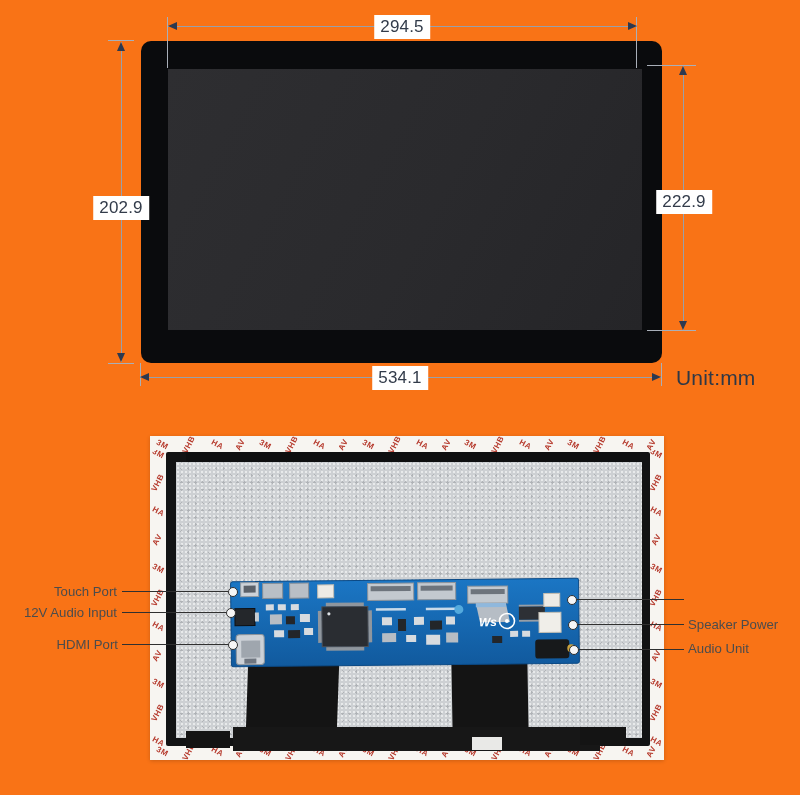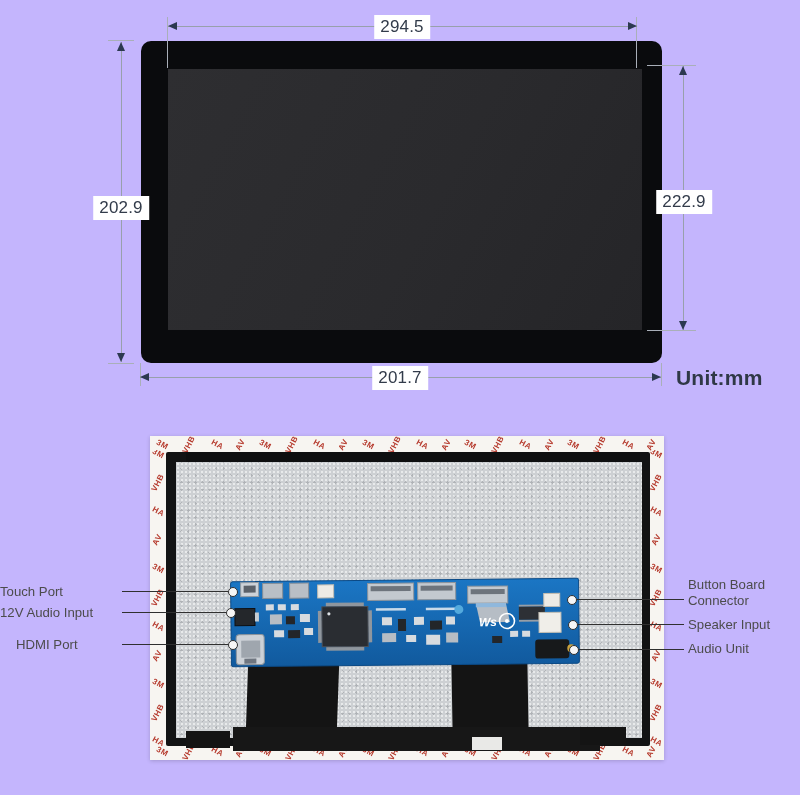--- a/index.html
+++ b/index.html
@@ -1,16 +1,16 @@
 <!DOCTYPE html>
 <html><head>
 <meta charset="utf-8">
 <style>
   html,body{margin:0;padding:0;background:#fff;}
-  .stage{position:relative;width:800px;height:795px;background:#c4b5fd;overflow:hidden;
+  .stage{position:relative;width:800px;height:795px;background:#f97316;overflow:hidden;
          font-family:"Liberation Sans",sans-serif;}
 
   
   .monitor{position:absolute;left:141px;top:41px;width:521px;height:322px;
            background:#0a0b0d;border-radius:10px;}
   .screen{position:absolute;left:168px;top:69px;width:474px;height:261px;
           background:linear-gradient(118deg,#2e2e31 0%,#2a2a2d 55%,#252528 100%);}
 
   .ext-v{position:absolute;width:0;border-left:1px solid #a9afb8;}
   .ext-h{position:absolute;height:0;border-top:1px solid #a9afb8;}
@@ -19,21 +19,21 @@
 
   .arr{position:absolute;width:0;height:0;}
   .arr.l{border-top:4.5px solid transparent;border-bottom:4.5px solid transparent;border-right:9px solid #2c3950;}
   .arr.r{border-top:4.5px solid transparent;border-bottom:4.5px solid transparent;border-left:9px solid #2c3950;}
   .arr.u{border-left:4.5px solid transparent;border-right:4.5px solid transparent;border-bottom:9px solid #2c3950;}
   .arr.d{border-left:4.5px solid transparent;border-right:4.5px solid transparent;border-top:9px solid #2c3950;}
 
   .dim-label{position:absolute;transform:translate(-50%,-50%);background:#fff;
              padding:2px 6px;color:#323b4a;font-size:17px;letter-spacing:.2px;white-space:nowrap;}
   .unit-label{position:absolute;left:676px;top:378px;transform:translateY(-50%);
-              color:#2f3846;font-size:21px;font-weight:bold;letter-spacing:.2px;}
+              color:#2f3846;font-size:21px;font-weight:normal;letter-spacing:.2px;}
 
   
   .frame{position:absolute;left:150px;top:436px;width:514px;height:324px;
          background:#f7f5f1;box-shadow:0 1px 4px rgba(0,0,0,.18);}
   .tape{position:absolute;display:flex;justify-content:space-between;align-items:center;
         overflow:hidden;color:#b5392c;font-weight:bold;font-size:8px;}
   .tape span{display:block;line-height:1;letter-spacing:.5px;white-space:nowrap;}
   .tape.top{left:0;top:0;right:0;height:17px;padding:0 6px;}
   .tape.bottom{left:0;bottom:0;right:0;height:16px;padding:0 6px;}
   .tape.left{left:0;top:14px;bottom:14px;width:16px;flex-direction:column;}
@@ -57,21 +57,21 @@
   .white-tab{position:absolute;left:472px;top:737px;width:30px;height:13px;background:#e9e9e7;}
 
   .pcb{position:absolute;left:230px;top:577px;width:350px;height:92px;transform:rotate(-.6deg);}
 
   
   .leader{position:absolute;height:0;border-top:1.6px solid #303030;}
   .leader-dot{position:absolute;width:8px;height:8px;border:1.6px solid #303030;border-radius:50%;
               background:#f6f6f6;transform:translate(-50%,-50%);}
   .port-label{position:absolute;font-size:13.2px;color:#4c4c4c;transform:translateY(-50%);
               line-height:1.22;}
-  .port-label.rt{text-align:left;}
+  .port-label.rt{text-align:right;}
 </style>
 </head>
 <body>
 
 <div class="stage">
 
   <div class="monitor"></div>
   <div class="screen"></div>
 
   <div class="ext-v" style="left:167px;top:17px;height:51px"></div>
@@ -94,21 +94,21 @@
   <div class="dim-label" style="left:121px;top:208px">202.9</div>
 
   <div class="dim-v" style="left:683px;top:66px;height:264px"></div>
   <div class="arr u" style="left:679px;top:66px"></div>
   <div class="arr d" style="left:679px;top:321px"></div>
   <div class="dim-label" style="left:684px;top:202px">222.9</div>
 
   <div class="dim-h" style="left:140px;top:377px;width:521px"></div>
   <div class="arr l" style="left:140px;top:373px"></div>
   <div class="arr r" style="left:652px;top:373px"></div>
-  <div class="dim-label" style="left:400px;top:378px">201.7</div>
+  <div class="dim-label" style="left:400px;top:378px">534.1</div>
 
   <div class="unit-label">Unit:mm</div>
 
   <div class="frame">
     <div class="tape top">
         <span style="transform: rotate(28deg);">3M</span>
         <span style="transform: rotate(-62deg);">VHB</span>
         <span style="transform: rotate(28deg);">HA</span>
         <span style="transform: rotate(-62deg);">AV</span>
         <span style="transform: rotate(28deg);">3M</span>
@@ -285,29 +285,28 @@
   </svg>
 
   <div class="port-label rt" style="left:0;width:117px;top:592px">Touch Port</div>
   <div class="leader" style="left:122px;top:591px;width:106px"></div>
   <div class="leader-dot" style="left:233px;top:592px"></div>
 
   <div class="port-label rt" style="left:0;width:117px;top:613px">12V Audio Input</div>
   <div class="leader" style="left:122px;top:612px;width:104px"></div>
   <div class="leader-dot" style="left:231px;top:613px"></div>
 
-  <div class="port-label rt" style="left:16px;width:117px;top:645px">HDMI Port</div>
+  <div class="port-label rt" style="left:1px;width:117px;top:645px">HDMI Port</div>
   <div class="leader" style="left:122px;top:644px;width:106px"></div>
   <div class="leader-dot" style="left:233px;top:645px"></div>
 
   <div class="leader-dot" style="left:572px;top:600px"></div>
   <div class="leader" style="left:577px;top:599px;width:107px"></div>
-  <div class="port-label" style="left:688px;top:593px;width:96px">Button Board Connector</div>
 
   <div class="leader-dot" style="left:573px;top:625px"></div>
   <div class="leader" style="left:578px;top:624px;width:106px"></div>
-  <div class="port-label" style="left:688px;top:625px">Speaker Input</div>
+  <div class="port-label" style="left:688px;top:625px">Speaker Power</div>
 
   <div class="leader-dot" style="left:574px;top:650px"></div>
   <div class="leader" style="left:579px;top:649px;width:105px"></div>
   <div class="port-label" style="left:688px;top:649px">Audio Unit</div>
 
 </div>
 
 </body></html>

